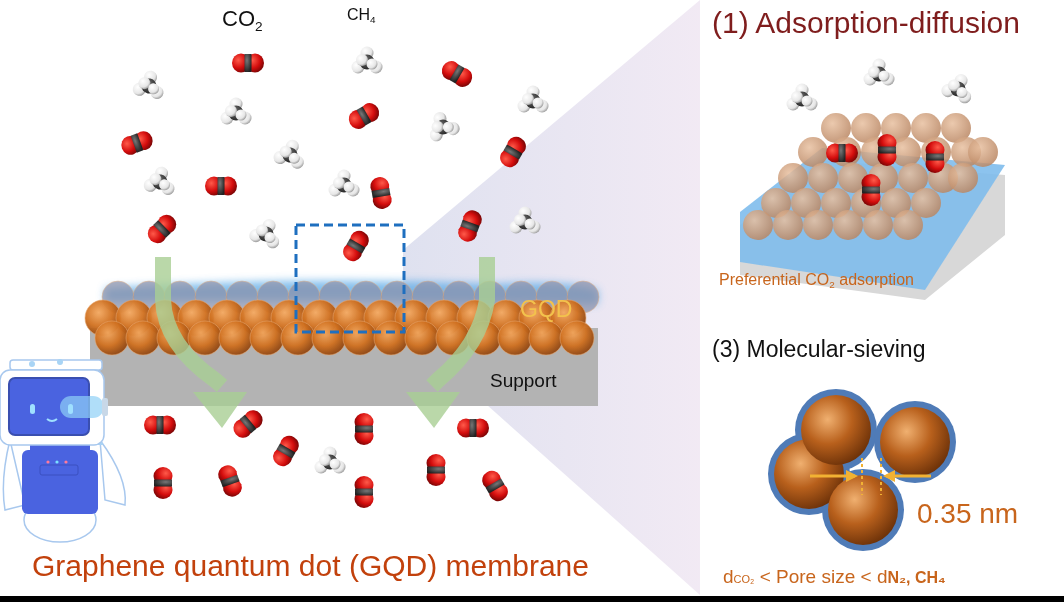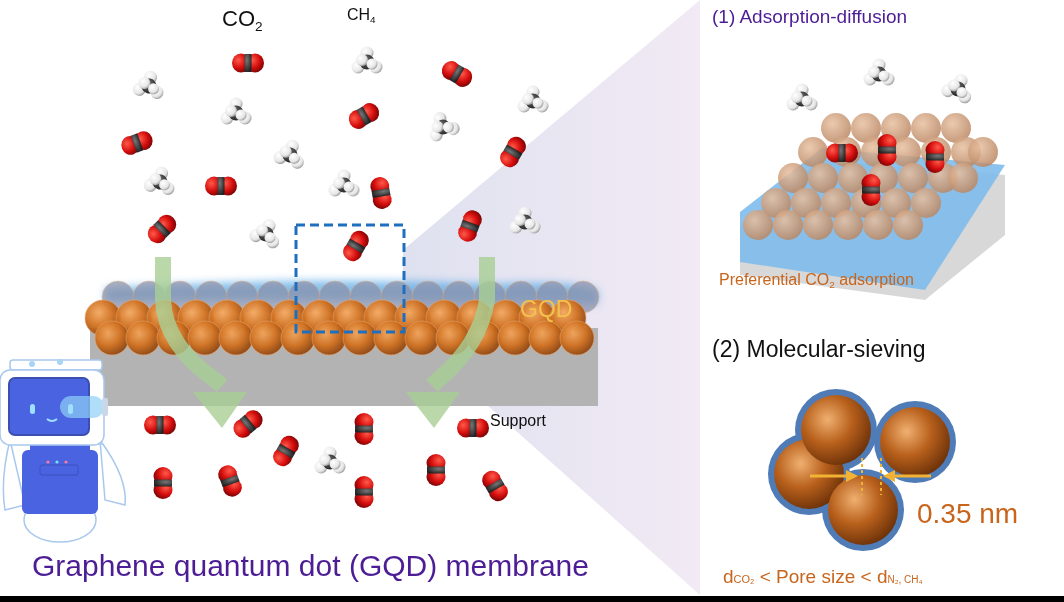--- a/index.html
+++ b/index.html
@@ -443,26 +443,26 @@
 </svg>
 
 <div class="lbl" style="left:222px;top:6px;font-size:22px;color:#111;">
   <span>CO</span><span class="sub">2</span>
 </div>
 <div class="lbl" style="left:347px;top:6px;font-size:16px;color:#111;">
   <span>CH</span><span class="sub">4</span>
 </div>
 
 <div class="lbl" style="left:520px;top:296px;font-size:23px;color:#f3c24c;">GQD</div>
-<div class="lbl" style="left:490px;top:370px;font-size:16px;color:#111;margin-top:42px;">Support</div>
-
-<div class="lbl" style="left:32px;top:549px;font-size:30px;color:#4c1d95;">Graphene quantum dot (GQD) membrane</div>
-
-<div class="lbl" style="left:712px;top:6px;font-size:19px;color:#4c1d95;">(1) Adsorption-diffusion</div>
+<div class="lbl" style="left:490px;top:370px;font-size:19px;color:#111;">Support</div>
+
+<div class="lbl" style="left:32px;top:549px;font-size:30px;color:#c2410c;">Graphene quantum dot (GQD) membrane</div>
+
+<div class="lbl" style="left:712px;top:6px;font-size:30px;color:#7f1d1d;">(1) Adsorption-diffusion</div>
 <div class="lbl" style="left:719px;top:271px;font-size:16px;color:#c8651c;">
   <span>Preferential CO</span><span class="sub">2</span><span> adsorption</span>
 </div>
 
-<div class="lbl" style="left:712px;top:336px;font-size:23px;color:#111;">(2) Molecular-sieving</div>
+<div class="lbl" style="left:712px;top:336px;font-size:23px;color:#111;">(3) Molecular-sieving</div>
 <div class="lbl" style="left:917px;top:498px;font-size:28px;color:#c8651c;">0.35 nm</div>
 <div class="lbl" style="left:723px;top:566px;font-size:19px;color:#c8651c;">
-  <span>d</span><span style="font-size:11px;">CO₂</span><span> &lt; Pore size &lt; </span><span>d</span><span style="font-size:10px;">N₂, CH₄</span>
+  <span>d</span><span style="font-size:11px;">CO₂</span><span> &lt; Pore size &lt; </span><span>d</span><span style="font-size:16px;font-weight:bold;">N₂, CH₄</span>
 </div>
 
 </body></html>

